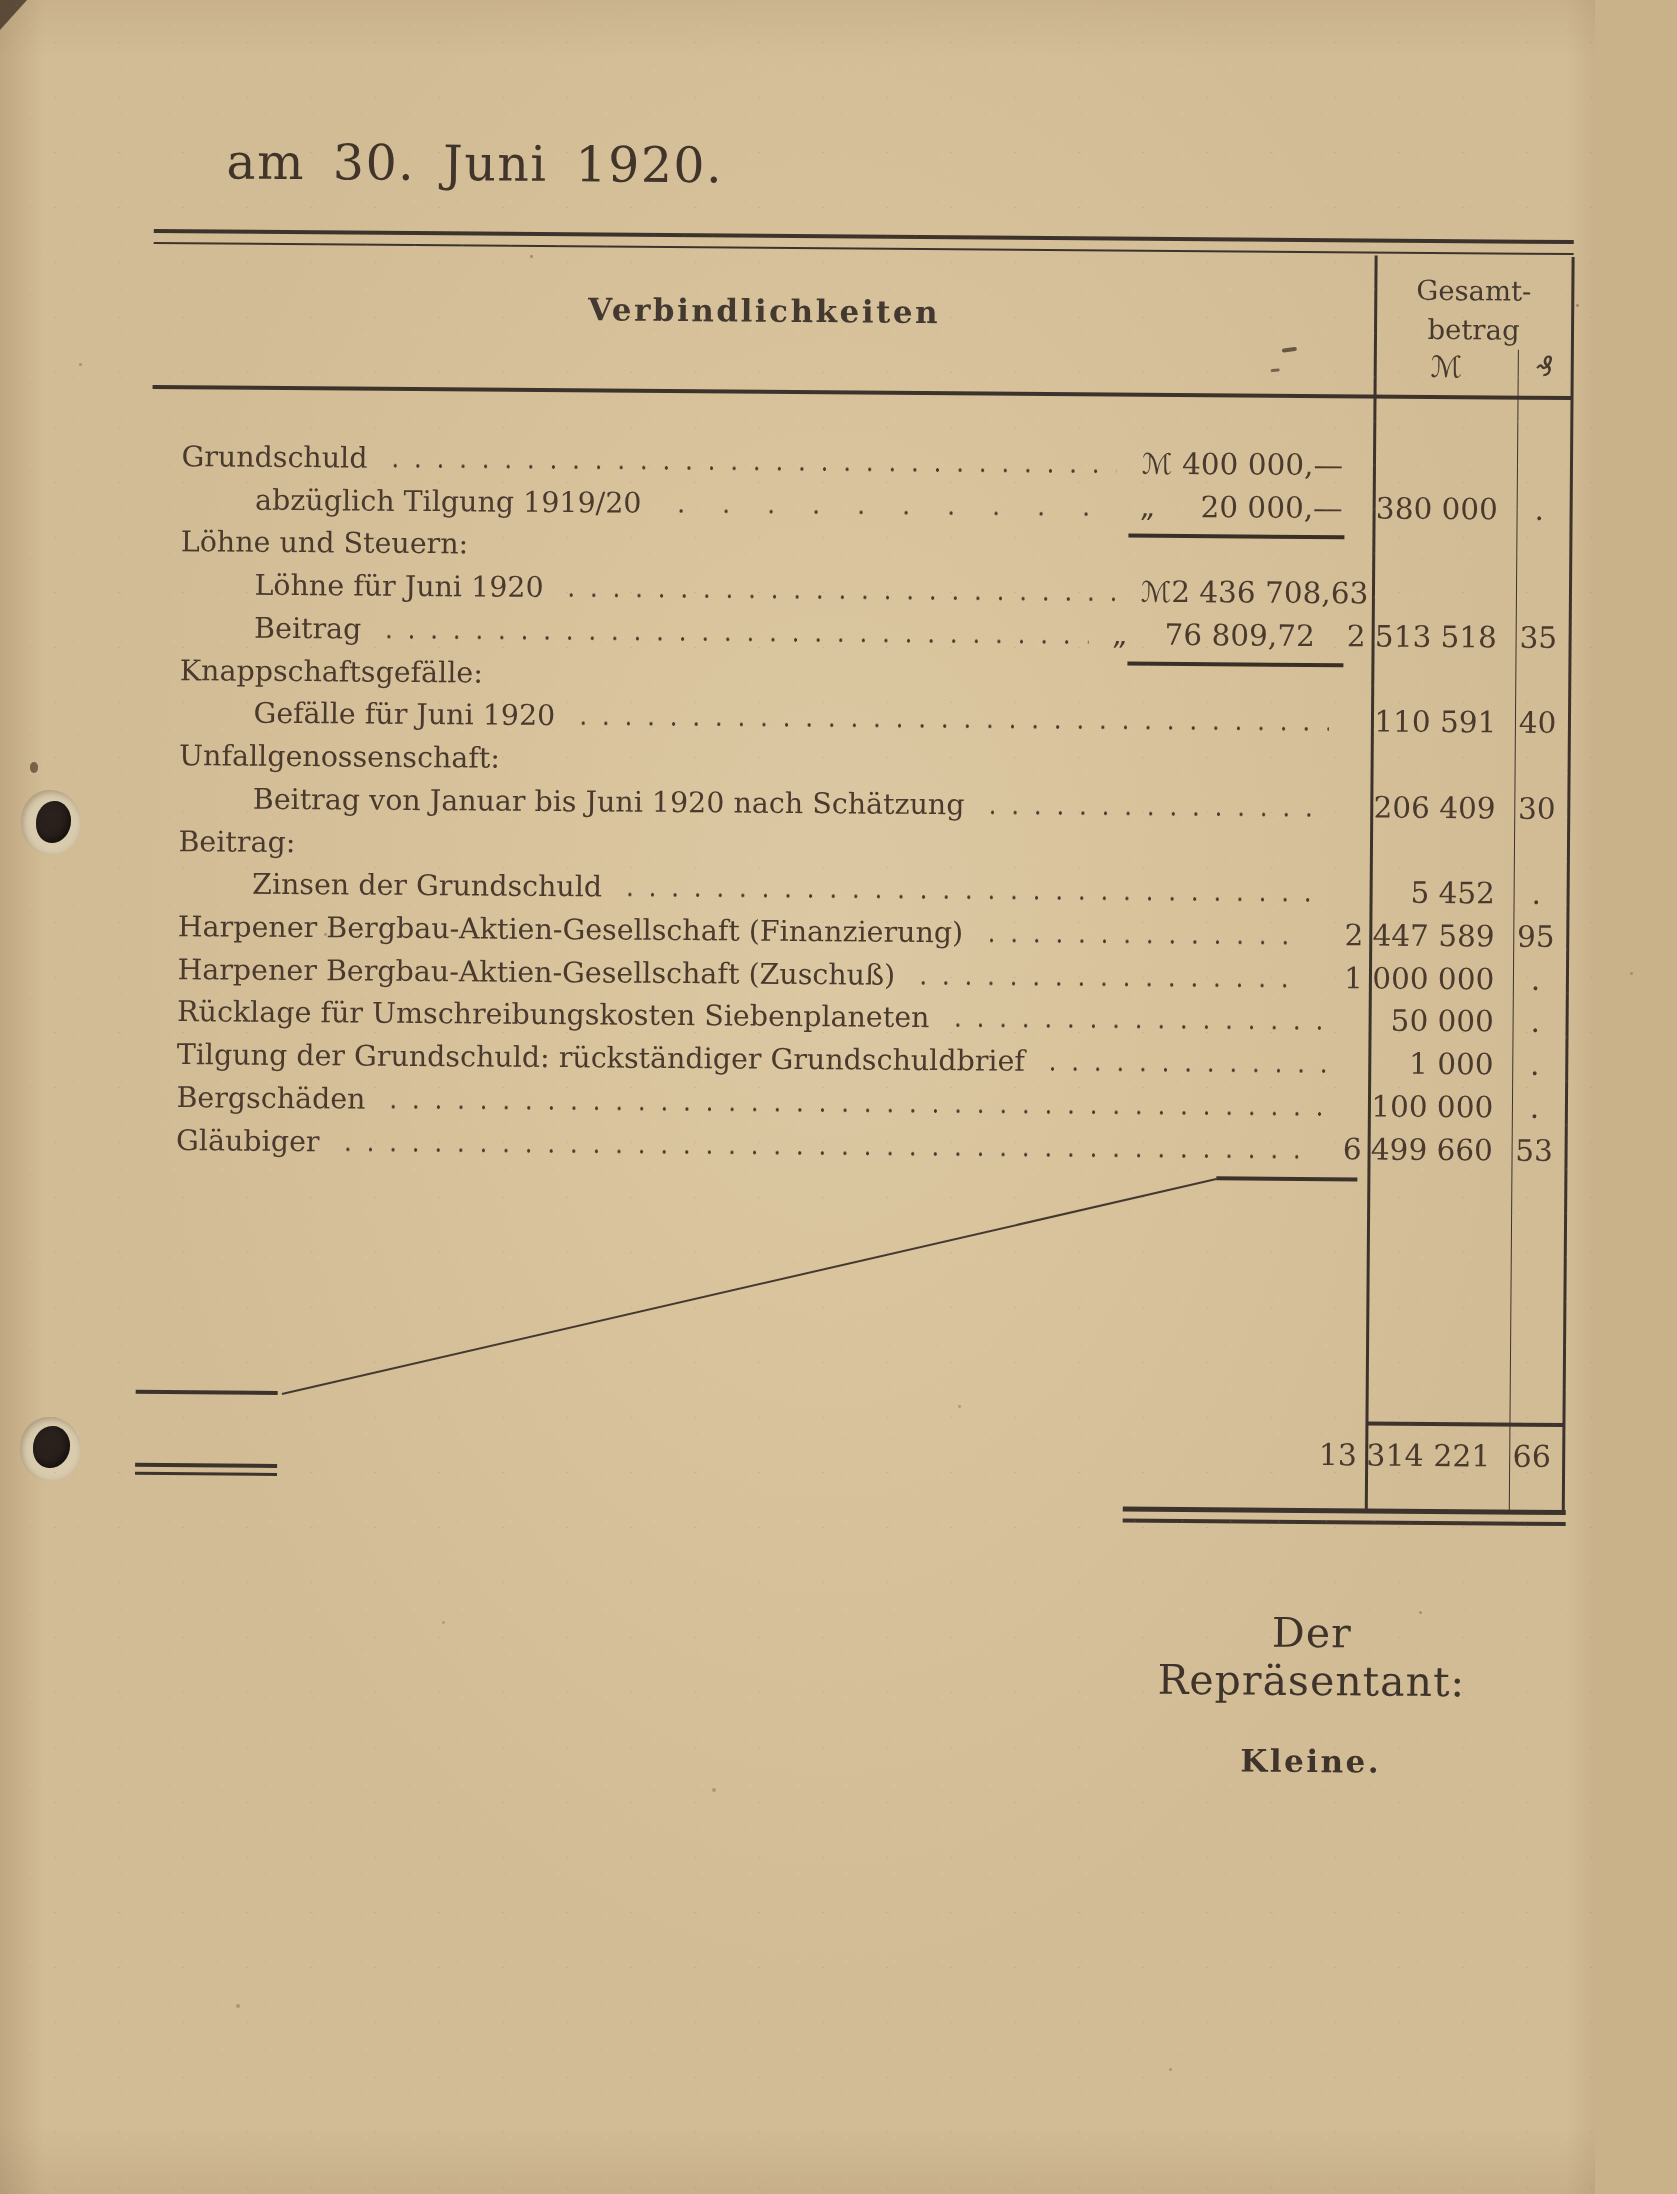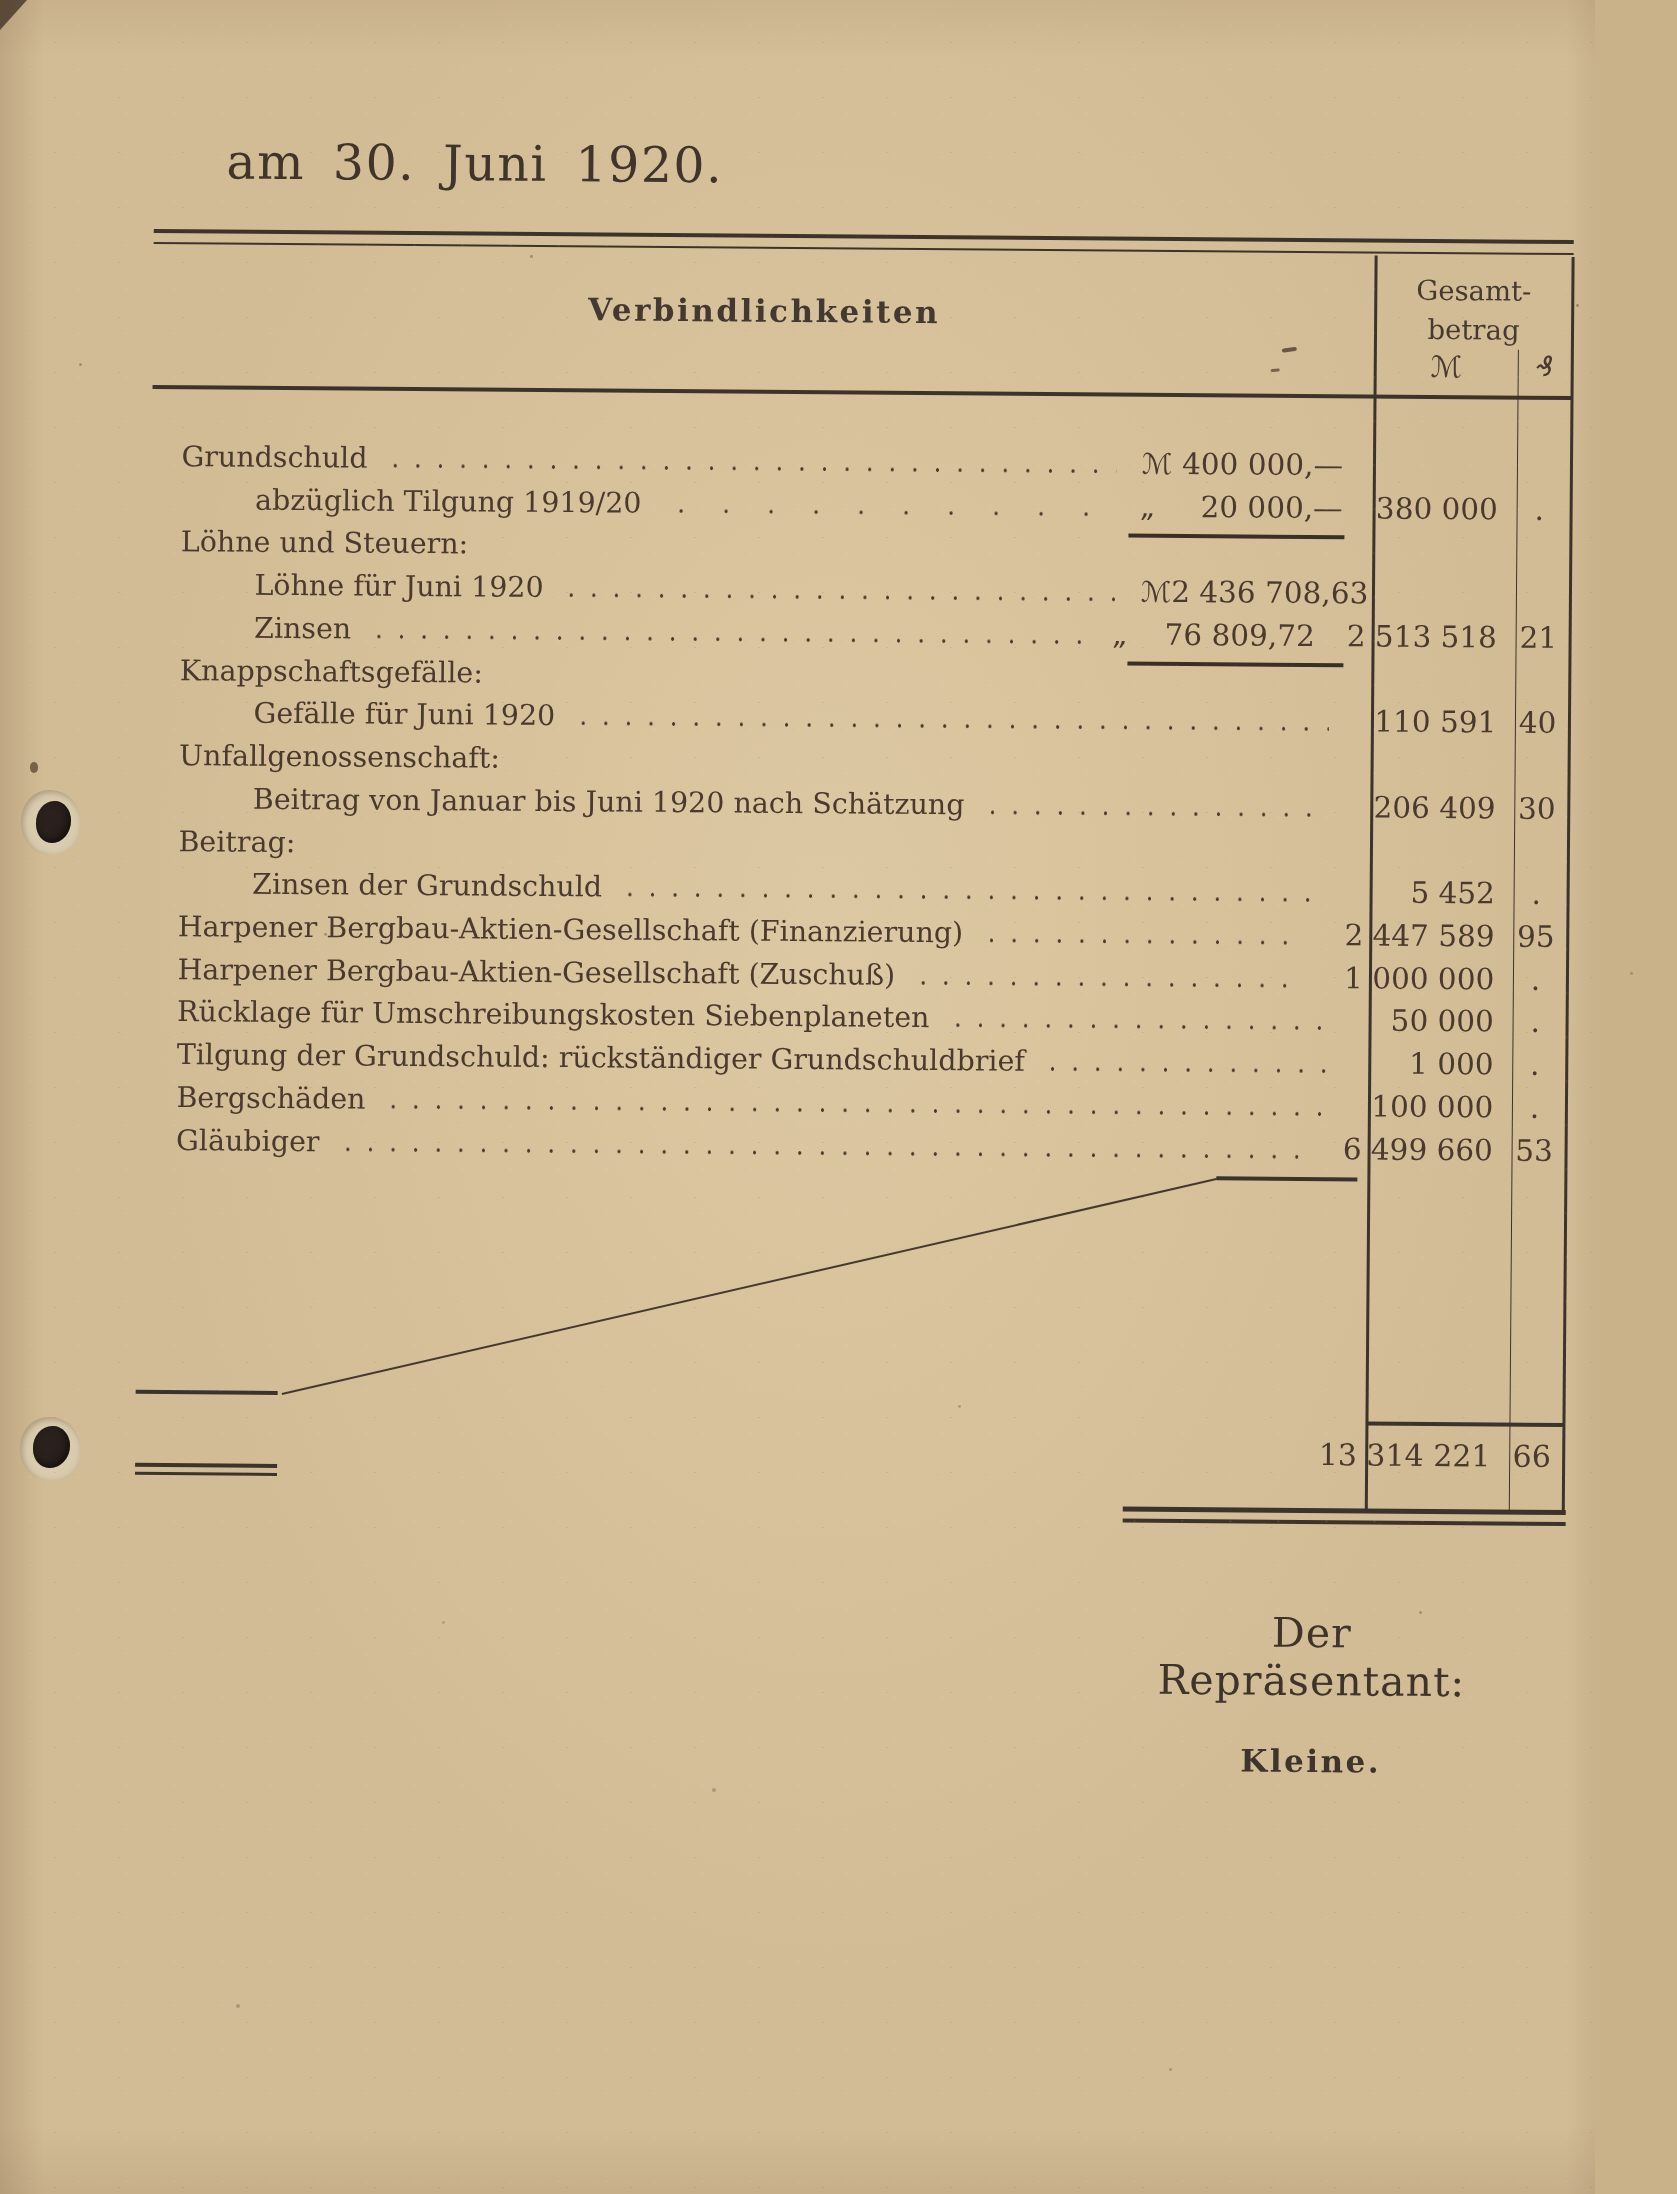--- a/index.html
+++ b/index.html
@@ -140,30 +140,30 @@
           <span class="leader"></span>
           <span class="inner">
             <span class="sym">ℳ</span>
             <span class="amt">2 436 708,63</span>
           </span>
           <span class="gap"></span>
           <span class="cell-m"></span>
           <span class="cell-p"></span>
         </div>
         <div class="row" style="top: 611px;">
-          <span class="label ind">Zinsen</span>
+          <span class="label ind">Beitrag</span>
           <span class="leader"></span>
           <span class="inner">
             <span class="sym">„</span>
             <span class="amt">76 809,72</span>
           </span>
           <div class="amt-ul"></div>
           <span class="gap"></span>
           <span class="cell-m">2 513 518</span>
-          <span class="cell-p">21</span>
+          <span class="cell-p">35</span>
         </div>
         <div class="row" style="top: 654px;">
           <span class="label">Knappschaftsgefälle:</span>
         </div>
         <div class="row" style="top: 696px;">
           <span class="label ind">Gefälle für Juni 1920</span>
           <span class="leader"></span>
           <span class="gap"></span>
           <span class="cell-m">110 591</span>
           <span class="cell-p">40</span>

